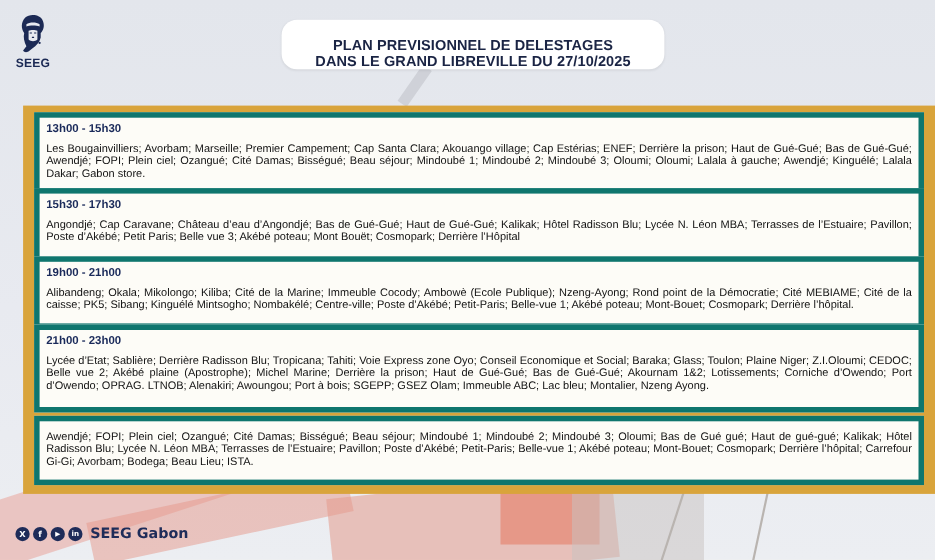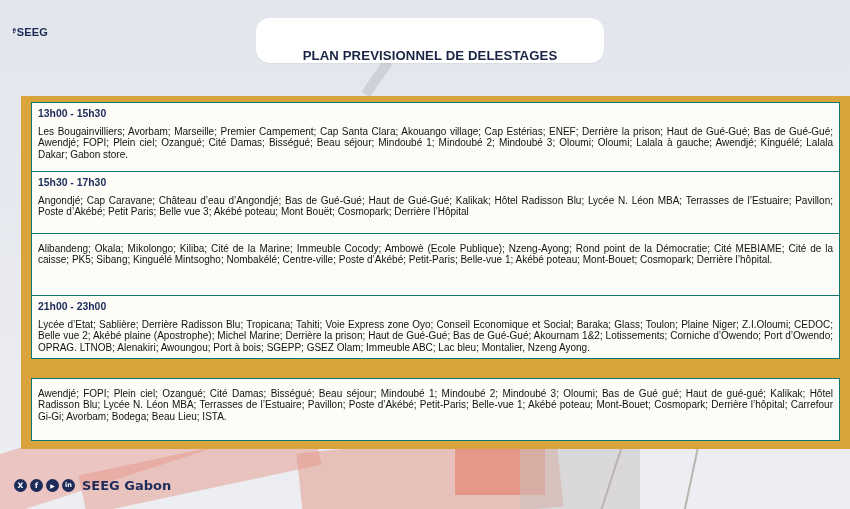--- a/index.html
+++ b/index.html
@@ -14,21 +14,21 @@
     .bg-crane.c1 { left: -20px; top: 420px; width: 260px; height: 60px; background: #e9a49a; opacity: .55; transform: rotate(-18deg); border-radius: 4px; }
     .bg-crane.c2 { left: 80px; top: 450px; width: 240px; height: 40px; background: #e6978a; opacity: .5; transform: rotate(-12deg); }
     .bg-crane.c3 { left: 300px; top: 440px; width: 260px; height: 80px; background: #e39a8c; opacity: .55; transform: rotate(-6deg); }
     .bg-crane.c4 { left: 455px; top: 445px; width: 90px; height: 50px; background: #e58774; opacity: .7; }
     .bg-crane.c5 { left: 520px; top: 420px; width: 120px; height: 90px; background: #c7c2bf; opacity: .5; }
     .bg-crane.c6 { left: 610px; top: 440px; width: 2px; height: 80px; background: #b9b4b0; transform: rotate(18deg); }
     .bg-crane.c7 { left: 690px; top: 440px; width: 2px; height: 80px; background: #b9b4b0; transform: rotate(12deg); }
     .bg-crane.c8 { left: 372px; top: 58px; width: 10px; height: 40px; background: #c9ccd2; transform: rotate(35deg); opacity: .8; }
 
     
-    .logo { position: absolute; left: 12px; top: 12px; width: 36px; display: flex; flex-direction: row; align-items: center; }
+    .logo { position: absolute; left: 12px; top: 12px; width: 36px; display: flex; flex-direction: column; align-items: center; }
     .logo svg { width: 30px; height: 38px; }
     .logo-text { font-weight: bold; font-size: 11px; color: #1c2a55; margin-top: 2px; letter-spacing: 0.2px; }
 
     
     .title-pill {
       position: absolute; left: 256px; top: 18px; width: 348px; height: 45px;
       background: #ffffff; border-radius: 14px;
       display: flex; flex-direction: column; align-items: center; justify-content: flex-end;
       box-shadow: 0 1px 2px rgba(0,0,0,0.06);
     }
@@ -37,21 +37,21 @@
     
     .panel {
       position: absolute; left: 21px; top: 96px; width: 829px; height: 353px;
       background: #d9a43b;
       padding: 6px 10px 10px 10px;
     }
     .cards { position: absolute; left: 10px; top: 6px; width: 809px; }
     .card {
       position: absolute; left: 0; width: 809px;
       background: #fdfcf7;
-      border: 1px solid #0f766e;
+      border: 5px solid #0f766e;
       padding: 4px 6px 0 6px;
     }
     .card-time { font-weight: bold; font-size: 10.4px; color: #1a2a5a; height: 14px; line-height: 14px; }
     .card-body {
       font-size: 10px; color: #111; line-height: 11.3px; margin-top: 5px;
       text-align: justify; text-align-last: left;
     }
 
     
     .social { position: absolute; left: 14px; top: 478px; display: flex; align-items: center; gap: 3px; }
@@ -81,36 +81,38 @@
     <path d="M9 10 C12 8 18 8 21 10 L21 12 C18 11 12 11 9 12 Z" fill="#e8eaf0"></path>
     <path d="M11 16 C13 15 17 15 19 16 L19 24 C17 26 13 26 11 24 Z" fill="#e8eaf0"></path>
     <path d="M12 18 L14 18 M16 18 L18 18 M14 22 L16 22" stroke="#1c2a55" stroke-width="1"></path>
     <circle cx="21" cy="27" r="1" fill="#1c2a55"></circle>
   </svg>
   <div class="logo-text">SEEG</div>
 </div>
 
 <div class="title-pill">
   <div class="title-line">PLAN PREVISIONNEL DE DELESTAGES</div>
+  <div class="title-line">DANS LE GRAND LIBREVILLE DU 27/10/2025</div>
 </div>
 
 <div class="panel">
   <div class="cards">
     <div class="card" style="top:0; height:84px;">
       <div class="card-time">13h00 - 15h30</div>
       <div class="card-body">Les Bougainvilliers; Avorbam; Marseille; Premier Campement; Cap Santa Clara; Akouango village; Cap Estérias; ENEF; Derrière la prison; Haut de Gué-Gué; Bas de Gué-Gué; Awendjé; FOPI; Plein ciel; Ozangué; Cité Damas; Bisségué; Beau séjour; Mindoubé 1; Mindoubé 2; Mindoubé 3; Oloumi; Oloumi; Lalala à gauche; Awendjé; Kinguélé; Lalala Dakar; Gabon store.</div>
     </div>
     <div class="card" style="top:69px; height:68px;">
       <div class="card-time">15h30 - 17h30</div>
       <div class="card-body">Angondjé; Cap Caravane; Château d’eau d’Angondjé; Bas de Gué-Gué; Haut de Gué-Gué; Kalikak; Hôtel Radisson Blu; Lycée N. Léon MBA; Terrasses de l’Estuaire; Pavillon; Poste d’Akébé; Petit Paris; Belle vue 3; Akébé poteau; Mont Bouët; Cosmopark; Derrière l’Hôpital</div>
     </div>
     <div class="card" style="top:131px; height:66px;">
+      <div class="card-time">19h00 - 21h00</div>
       <div class="card-body">Alibandeng; Okala; Mikolongo; Kiliba; Cité de la Marine; Immeuble Cocody; Ambowè (Ecole Publique); Nzeng-Ayong; Rond point de la Démocratie; Cité MEBIAME; Cité de la caisse; PK5; Sibang; Kinguélé Mintsogho; Nombakélé; Centre-ville; Poste d’Akébé; Petit-Paris; Belle-vue 1; Akébé poteau; Mont-Bouet; Cosmopark; Derrière l’hôpital.</div>
     </div>
-    <div class="card" style="top:193px; height:64px;">
+    <div class="card" style="top:193px; height:80px;">
       <div class="card-time">21h00 - 23h00</div>
       <div class="card-body">Lycée d’Etat; Sablière; Derrière Radisson Blu; Tropicana; Tahiti; Voie Express zone Oyo; Conseil Economique et Social; Baraka; Glass; Toulon; Plaine Niger; Z.I.Oloumi; CEDOC; Belle vue 2; Akébé plaine (Apostrophe); Michel Marine; Derrière la prison; Haut de Gué-Gué; Bas de Gué-Gué; Akournam 1&amp;2; Lotissements; Corniche d’Owendo; Port d’Owendo; OPRAG. LTNOB; Alenakiri; Awoungou; Port à bois; SGEPP; GSEZ Olam; Immeuble ABC; Lac bleu; Montalier, Nzeng Ayong.</div>
     </div>
     <div class="card" style="top:276px; height:63px;">
       <div class="card-body">Awendjé; FOPI; Plein ciel; Ozangué; Cité Damas; Bisségué; Beau séjour; Mindoubé 1; Mindoubé 2; Mindoubé 3; Oloumi; Bas de Gué gué; Haut de gué-gué; Kalikak; Hôtel Radisson Blu; Lycée N. Léon MBA; Terrasses de l’Estuaire; Pavillon; Poste d’Akébé; Petit-Paris; Belle-vue 1; Akébé poteau; Mont-Bouet; Cosmopark; Derrière l’hôpital; Carrefour Gi-Gi; Avorbam; Bodega; Beau Lieu; ISTA.</div>
     </div>
   </div>
 </div>
 
 <div class="social">

